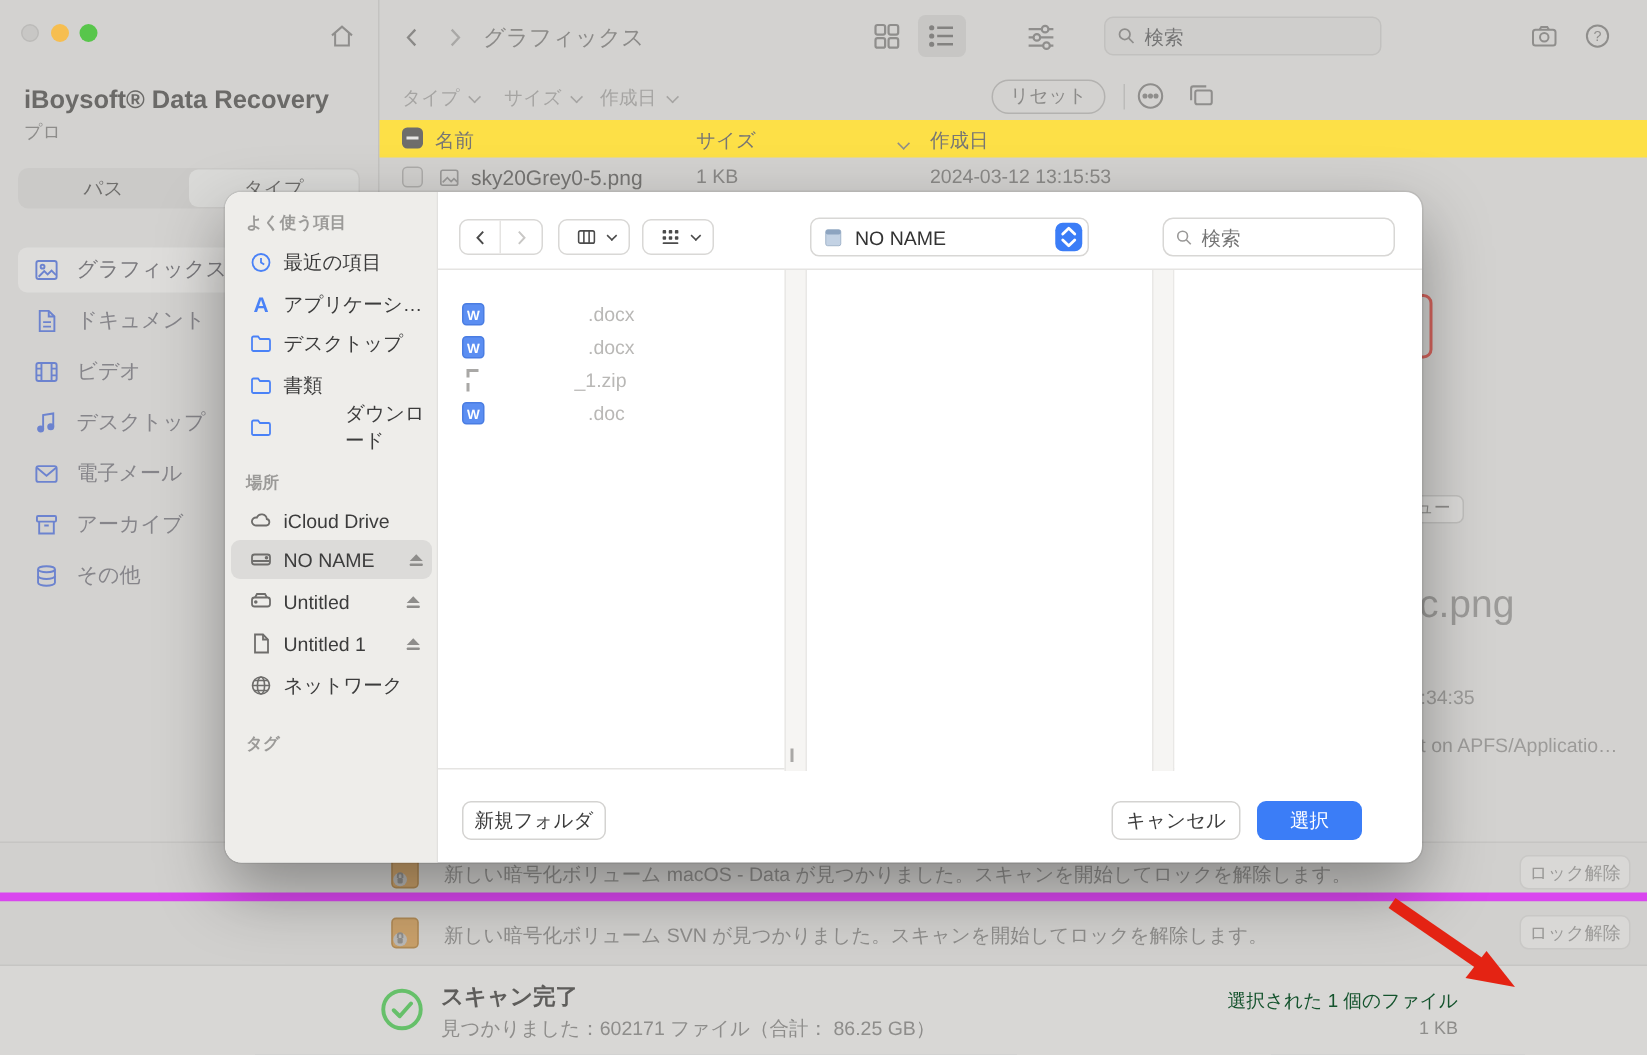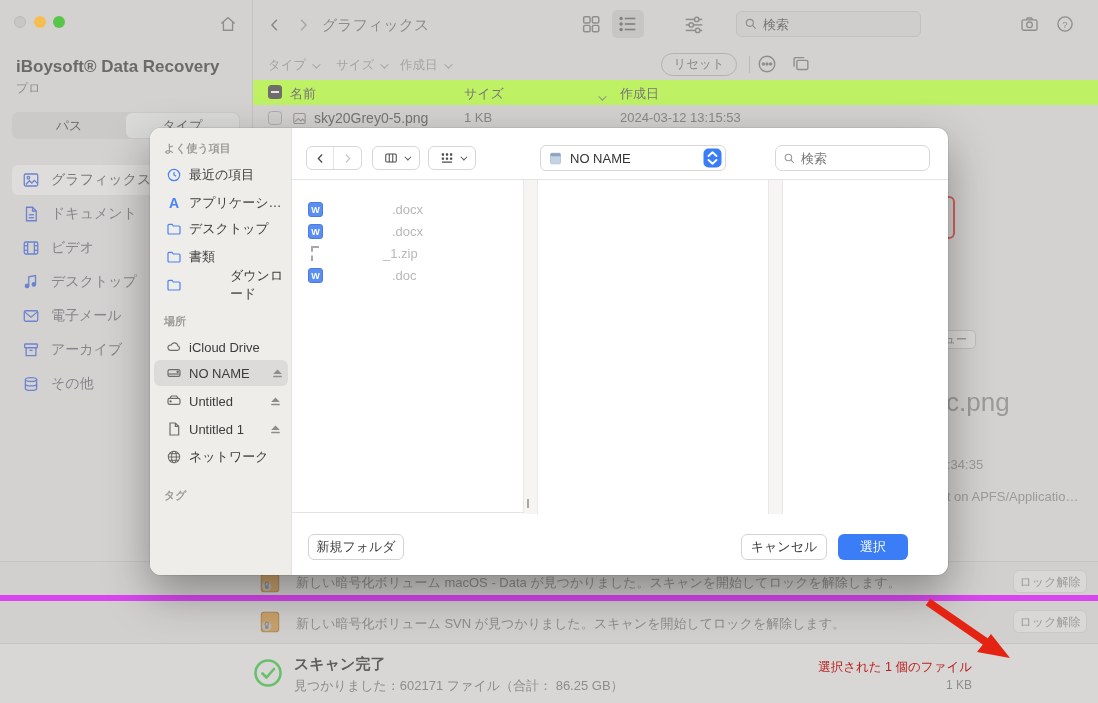--- a/index.html
+++ b/index.html
@@ -205,21 +205,21 @@
         <circle cx="16" cy="12" r="1.1" fill="currentColor"></circle>
       </svg>
   </div>
   <div class="abs icn" style="left:789px; top:53px;">
     <svg width="23" height="22" viewBox="0 0 24 24" fill="none" stroke="currentColor" stroke-width="1.5">
         <rect x="8" y="8" width="12" height="10" rx="1.5"></rect>
         <path d="M5 15 V6.5 A1.5 1.5 0 0 1 6.5 5 H16"></path>
       </svg>
   </div>
 
-  <div class="abs" style="left:253px; top:80px; width:845px; height:25px; background:#bef264;">
+  <div class="abs" style="left:253px; top:80px; width:845px; height:25px; background:#fde047;">
     <div class="abs" style="left:15px; top:5px; width:14px; height:14px; background:#6e6d6b; border-radius:3.5px;">
       <div class="abs" style="left:3px; top:6px; width:8px; height:2px; background:#e8e7e5;"></div>
     </div>
     <div class="abs" style="left:37px; top:5px; font-size:13px; color:#777674;">名前</div>
     <div class="abs" style="left:211px; top:5px; font-size:13px; color:#777674;">サイズ</div>
     <div class="abs" style="left:345px; top:7px; color:#8e8d8b;"><span class="chev"></span></div>
     <div class="abs" style="left:367px; top:5px; font-size:13px; color:#777674;">作成日</div>
   </div>
   <div class="abs" style="left:253px; top:105px; width:845px; height:26px;">
     <div class="abs" style="left:15px; top:6px; width:14px; height:14px; background:#d0cfcd; border:1px solid #adacaa; border-radius:3.5px;"></div>
@@ -267,21 +267,21 @@
 
   <div class="abs" style="left:0; top:644px; width:1098px; height:59px; background:#d8d7d5;">
     <div class="abs" style="left:253px; top:14px;">
       <svg width="30" height="30" viewBox="0 0 30 30" fill="none">
           <circle cx="15" cy="15" r="12.5" stroke="#66c06a" stroke-width="2.6"></circle>
           <path d="M9.5 15.5 L13.5 19.5 L21 11" stroke="#66c06a" stroke-width="2.6" stroke-linecap="round" stroke-linejoin="round"></path>
         </svg>
     </div>
     <div class="abs" style="left:294px; top:11px; font-size:15px; font-weight:bold; color:#5e5d5b;">スキャン完了</div>
     <div class="abs" style="left:294px; top:33px; font-size:13px; color:#8e8d8b;">見つかりました：602171 ファイル（合計： 86.25 GB）</div>
-    <div class="abs" style="right:126px; top:15px; font-size:12.5px; color:#b91c1c; text-align:right;margin-left:36px;">選択された 1 個のファイル</div>
+    <div class="abs" style="right:126px; top:15px; font-size:12.5px; color:#14532d; text-align:right;margin-left:36px;">選択された 1 個のファイル</div>
     <div class="abs" style="right:126px; top:34px; font-size:12px; color:#8e8d8b; text-align:right;">1 KB</div>
   </div>
 
   <div class="abs" style="left:150px; top:128px; width:798px; height:447px; background:#ffffff; border-radius:11px; box-shadow:0 18px 45px rgba(0,0,0,0.35), 0 0 0 1px rgba(0,0,0,0.07); z-index:10;">
 
     <div class="abs" style="left:0; top:0; width:142px; height:447px; background:#eeedea; border-right:1px solid #e2e1df; border-radius:11px 0 0 11px;">
       <div class="sec-hdr" style="top:13px;">よく使う項目</div>
 
       <div class="dlg-item" style="top:34px;">
         <span style="color:#4a82f7;">

